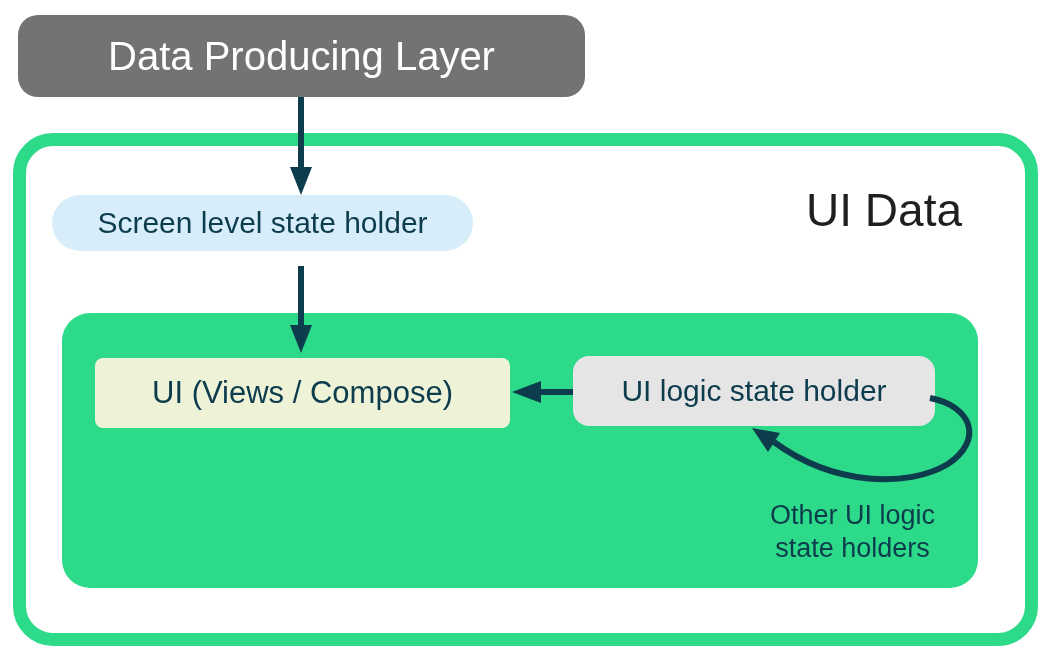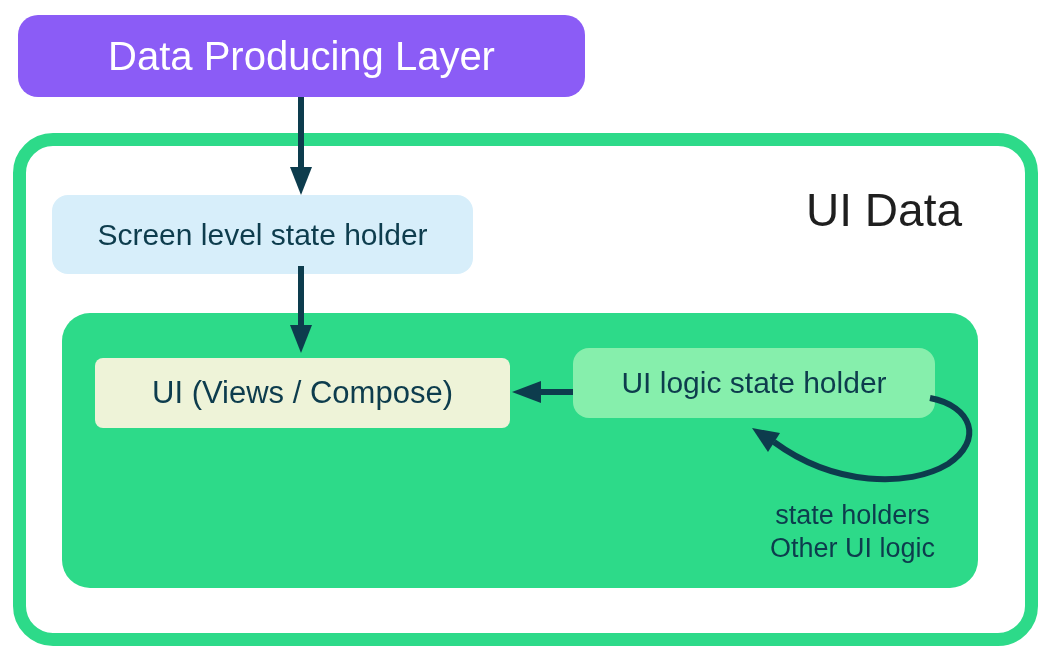--- a/index.html
+++ b/index.html
@@ -20,21 +20,21 @@
     display: flex;
     align-items: center;
     justify-content: center;
     box-sizing: border-box;
     white-space: nowrap;
   }
   
   .box-dark {
     left: 18px; top: 15px;
     width: 567px; height: 82px;
-    background: #8b5cf6;
+    background: #737373;
     border-radius: 20px;
     color: #ffffff;
     font-size: 40px;
   }
   
   .outer-container {
     position: absolute;
     left: 13px; top: 133px;
     width: 1025px; height: 513px;
     background: #ffffff;
@@ -53,38 +53,38 @@
   
   .inner-green {
     position: absolute;
     left: 62px; top: 313px;
     width: 916px; height: 275px;
     background: #2dda89;
     border-radius: 28px;
   }
   .box-blue-1 {
     left: 52px; top: 195px;
-    width: 421px; height: 79px;
+    width: 421px; height: 56px;
     background: #d7eefa;
-    border-radius: 16px;
+    border-radius: 29px;
     color: #0d3c4d;
     font-size: 30px;
   }
   .box-cream {
     left: 95px; top: 358px;
     width: 415px; height: 70px;
     background: #eef3d8;
     border-radius: 8px;
     color: #0d3c4d;
     font-size: 31px;
   }
   .box-blue-2 {
-    left: 573px; top: 348px;
+    left: 573px; top: 356px;
     width: 362px; height: 70px;
-    background: #86efac;
+    background: #e5e5e5;
     border-radius: 16px;
     color: #0d3c4d;
     font-size: 30px;
   }
   .lifecycle-label {
     position: absolute;
     left: 105px; top: 511px;
     color: #ffffff;
     font-size: 31px;
     white-space: nowrap;
@@ -119,22 +119,22 @@
   <div class="node box-dark">Data Producing Layer</div>
 
   <div class="node box-blue-1">Screen level state holder</div>
 
   <div class="node box-cream">UI (Views / Compose)</div>
 
   <div class="node box-blue-2">UI logic state holder</div>
 
 
   <div class="other-holders-label">
+    <div>Other UI logic</div>
     <div>state holders</div>
-    <div>Other UI logic</div>
   </div>
 
   <svg class="arrow-overlay" viewBox="0 0 1046 663" xmlns="http://www.w3.org/2000/svg">
 
     <g>
       <line x1="301" y1="97" x2="301" y2="170" stroke="#0d3c4d" stroke-width="6"></line>
       <polygon points="301,195 290,167 312,167" fill="#0d3c4d"></polygon>
     </g>
 
     <g>

